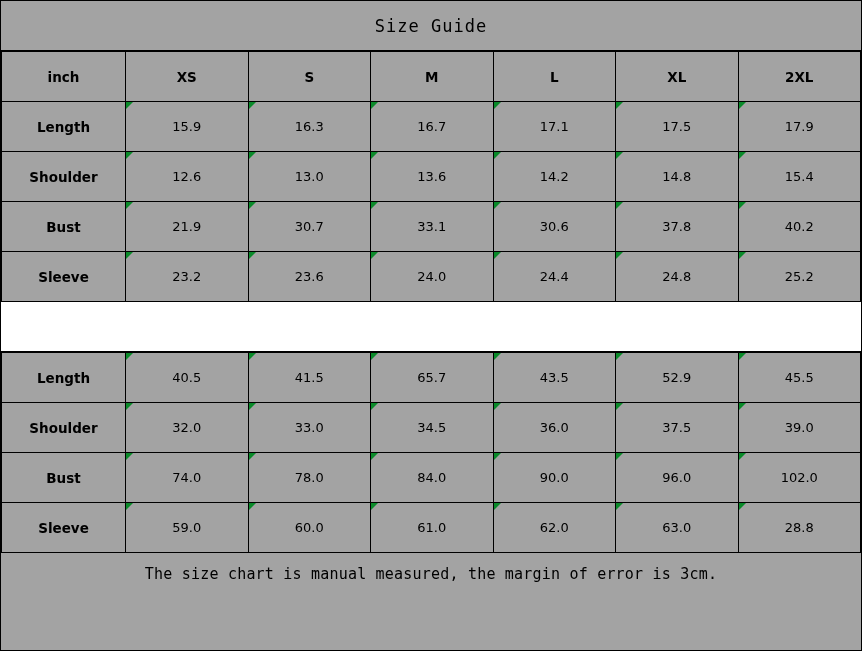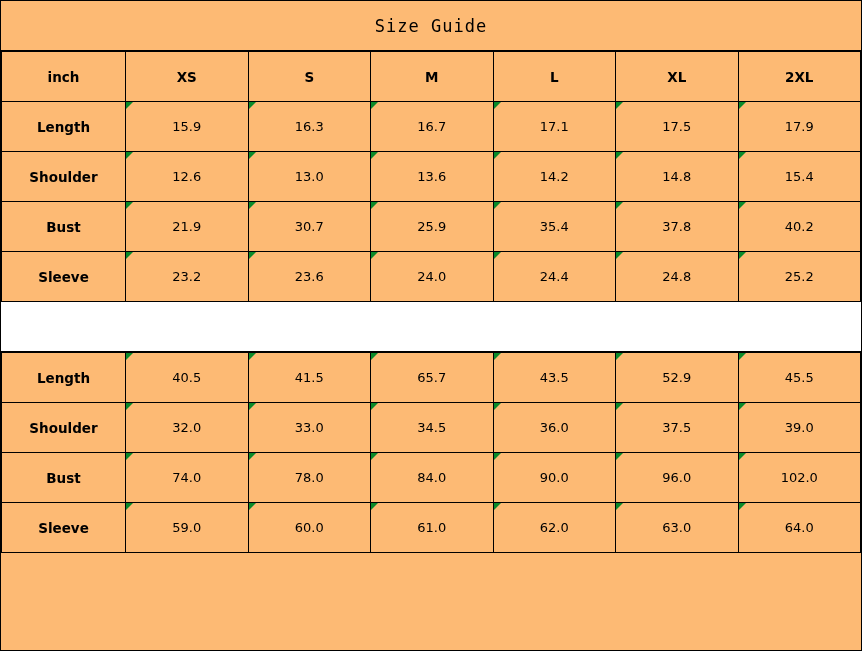--- a/index.html
+++ b/index.html
@@ -13,21 +13,21 @@
     font-family: "DejaVu Sans Mono", monospace;
     color: #000000;
     overflow: hidden;
   }
   .page {
     position: relative;
     width: 862px;
     height: 651px;
     box-sizing: border-box;
     border: 1px solid #000000;
-    background: #fdba74;
+    background: #a3a3a3;
   }
   .title {
     height: 50px;
     line-height: 50px;
     text-align: center;
     font-size: 17px;
     letter-spacing: 1px;
     font-family: "DejaVu Sans Mono", monospace;
     color: #000;
     border-bottom: 1px solid #000;
@@ -123,22 +123,22 @@
           <td class="value marked">13.6</td>
           <td class="value marked">14.2</td>
           <td class="value marked">14.8</td>
           <td class="value marked">15.4</td>
         </tr>
 
         <tr>
           <td class="first-col">Bust</td>
           <td class="value marked">21.9</td>
           <td class="value marked">30.7</td>
-          <td class="value marked">25.9</td>
-          <td class="value marked">35.4</td>
+          <td class="value marked">33.1</td>
+          <td class="value marked">30.6</td>
           <td class="value marked">37.8</td>
           <td class="value marked">40.2</td>
         </tr>
 
         <tr>
           <td class="first-col">Sleeve</td>
           <td class="value marked">23.2</td>
           <td class="value marked">23.6</td>
           <td class="value marked">24.0</td>
           <td class="value marked">24.4</td>
@@ -185,20 +185,21 @@
           <td class="value marked">102.0</td>
         </tr>
 
         <tr>
           <td class="first-col">Sleeve</td>
           <td class="value marked">59.0</td>
           <td class="value marked">60.0</td>
           <td class="value marked">61.0</td>
           <td class="value marked">62.0</td>
           <td class="value marked">63.0</td>
-          <td class="value marked">64.0</td>
+          <td class="value marked">28.8</td>
         </tr>
       </tbody>
     </table>
   </div>
 
+  <div class="footnote">The size chart is manual measured, the margin of error is 3cm.</div>
 
 </div>
 
 </body></html>

